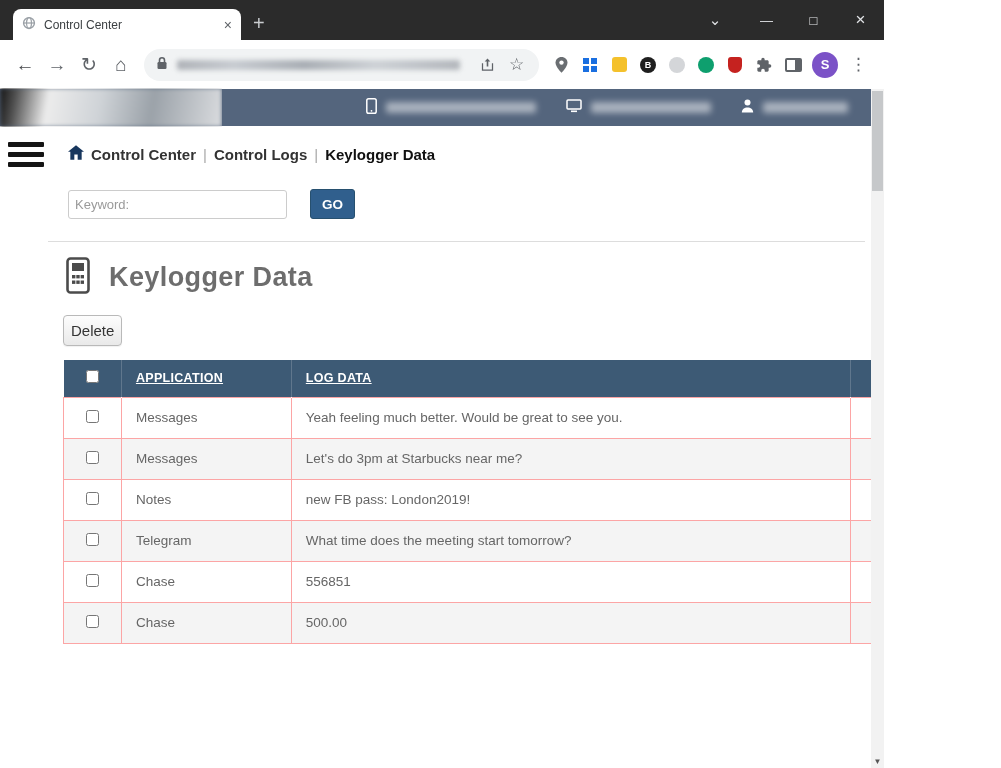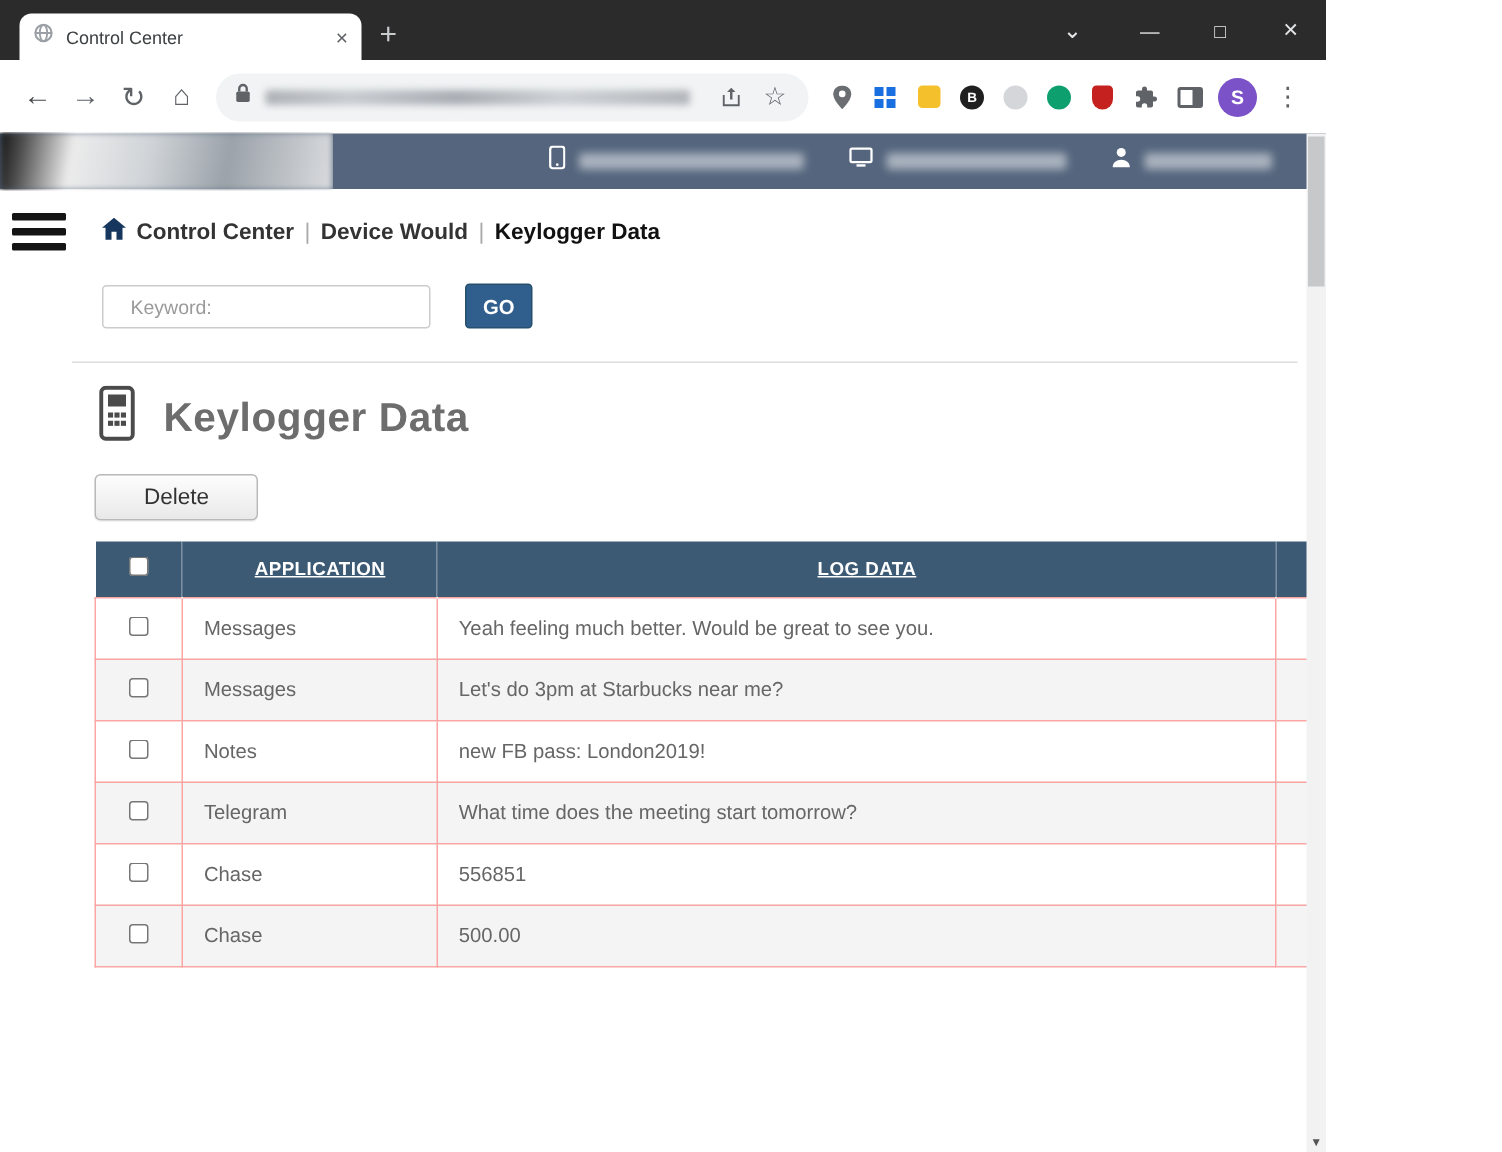--- a/index.html
+++ b/index.html
@@ -61,38 +61,38 @@
   .crumb-bar { height:56px; background:#fff; display:flex; align-items:center; padding-left:8px; }
   .hamburger { width:36px; cursor:pointer; }
   .hamburger span { display:block; height:5px; background:#141414; border-radius:1px; margin:5px 0; }
   .crumbs { display:flex; align-items:center; gap:7px; margin-left:24px; font-size:15px; font-weight:bold; color:#333; }
   .crumb { cursor:pointer; }
   .crumb-last { color:#111; }
   .crumb-sep { color:#a9a9a9; font-weight:normal; }
 
   
   .search-row { display:flex; align-items:center; gap:23px; padding-left:68px; margin-top:7px; }
-  .kw-input { width:219px; height:29px; border:1px solid #ccc; border-radius:3px; padding:0 18px;
+  .kw-input { width:219px; height:29px; border:1px solid #ccc; border-radius:3px; padding:0 6px;
               font-size:13px; color:#a21caf; font-family:inherit; }
   .kw-input::placeholder { color:#9a9a9a; }
   .go-btn { width:45px; height:30px; background:var(--accent,#305f8d); color:#fff; font-weight:bold;
             font-size:13.5px; border:1px solid #27506f; border-radius:3px; cursor:pointer; font-family:inherit; }
 
   .divider { margin:22px 19px 0 48px; border-top:1px solid #ddd; }
 
   
   .section-title { display:flex; align-items:center; gap:19px; margin:15px 0 0 66px; }
   .section-title h1 { font-size:27px; color:#6d6d6d; font-weight:bold; letter-spacing:.4px; }
-  .delete-btn { margin:17px 0 14px 63px; padding:6px 32px; background:linear-gradient(#fdfdfd,#e9e9e9);
+  .delete-btn { margin:17px 0 14px 63px; padding:6px 7px; background:linear-gradient(#fdfdfd,#e9e9e9);
                 border:1px solid #b9b9b9; border-radius:4px; font-size:15px; color:#333; cursor:pointer;
                 font-family:inherit; box-shadow:0 1px 1px rgba(0,0,0,.06); }
 
   
   table.kl { margin-left:63px; width:909px; border-collapse:collapse; font-size:13.5px; }
-  .kl th { background:var(--table-header,#3d5a75); color:#fff; height:37px; text-align:center;
+  .kl th { background:var(--table-header,#3d5a75); color:#fff; height:37px; text-align:left;
            padding-left:14px; font-size:12.5px; letter-spacing:.3px; border-right:1px solid rgba(255,255,255,.18); }
   .kl th.th-actions { text-align:center; padding-left:0; border-right:none;font-style:italic; }
   .kl th .sortable { text-decoration:underline; cursor:pointer; }
   .kl td { height:41px; border:1px solid #fca5a5; color:#666; padding-left:14px; }
   .kl tr:nth-child(even) td { background:#f4f4f4; }
   .kl tr:nth-child(odd) td { background:#fff; }
   .kl td.cell-check, .kl th.th-check { width:58px; text-align:center; padding:0; }
   .kl .col-app { width:170px; }
   .kl .col-log { width:560px; }
   .kl .col-act { width:121px; }
@@ -244,21 +244,21 @@
         <span></span>
       </div>
     <div class="crumbs">
       <span>
         <svg width="16" height="15" viewBox="0 0 24 22">
             <path d="M12 0l12 10h-3.5v12h-6v-8h-5v8h-6V10H0z" fill="#17365d"></path>
           </svg>
       </span>
       <span class="crumb">Control Center</span>
       <span class="crumb-sep">|</span>
-      <span class="crumb">Device Would</span>
+      <span class="crumb">Control Logs</span>
       <span class="crumb-sep">|</span>
       <span class="crumb crumb-last">Keylogger Data</span>
     </div>
   </div>
 
   
   <div class="search-row">
     <input class="kw-input" type="text" placeholder="Keyword:" style="">
     <button class="go-btn">GO</button>
   </div>

